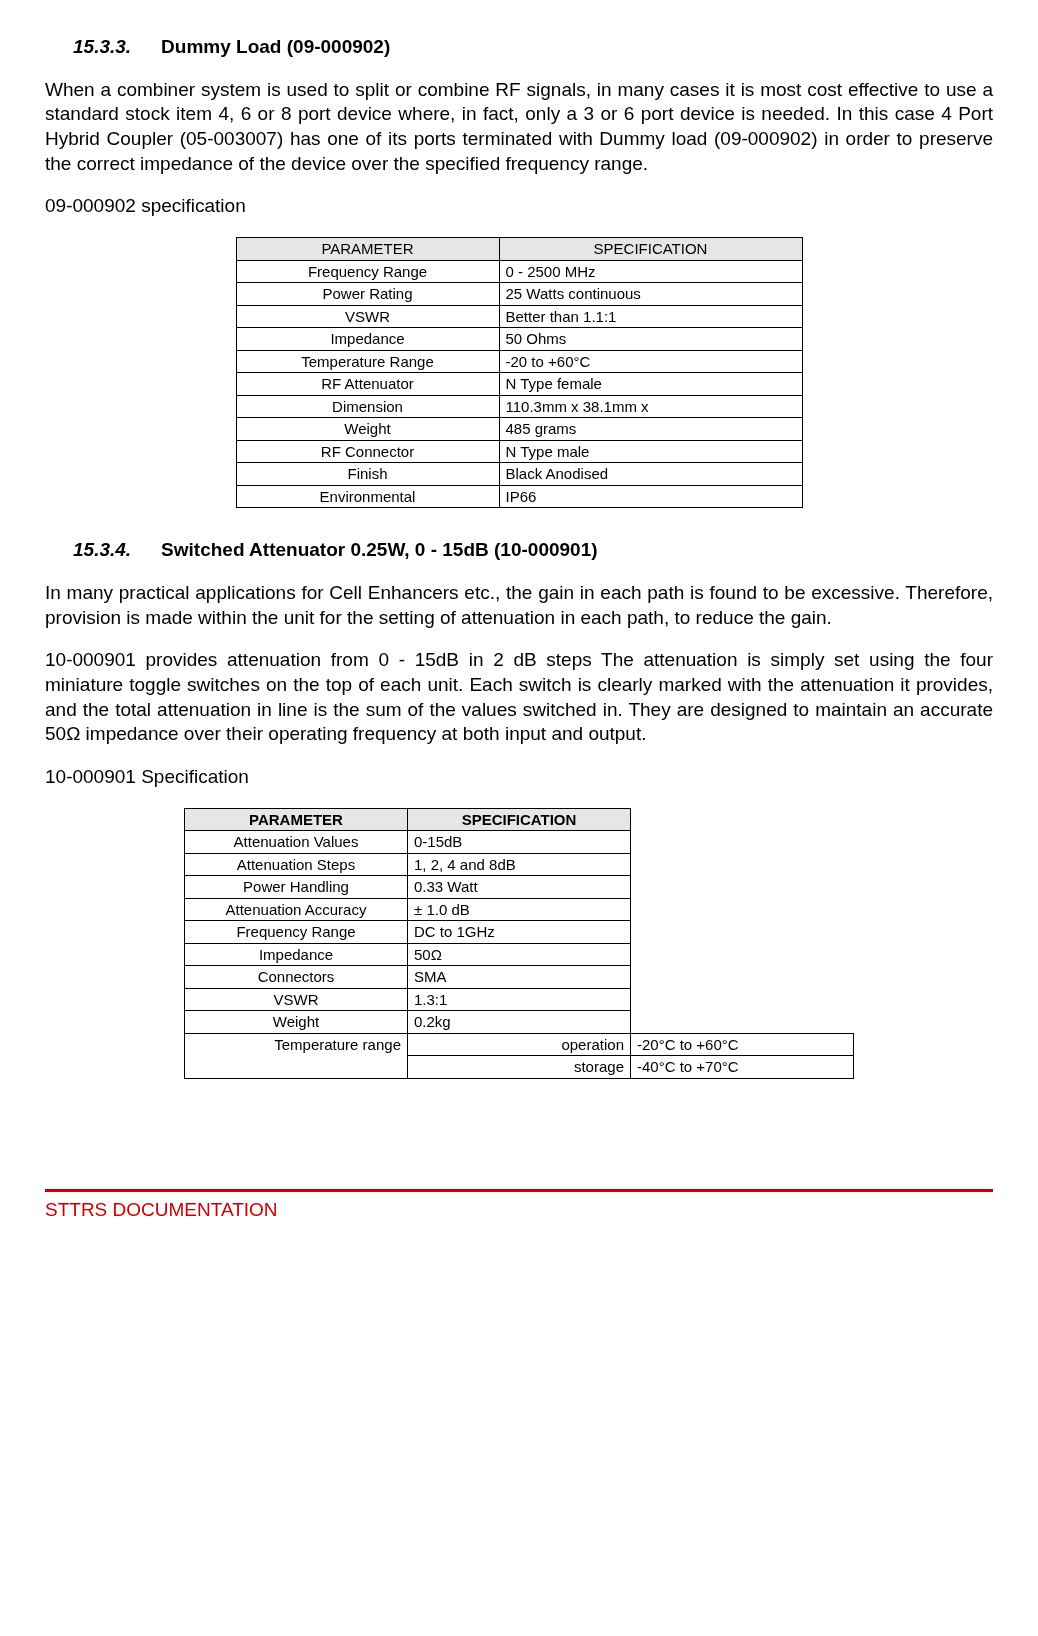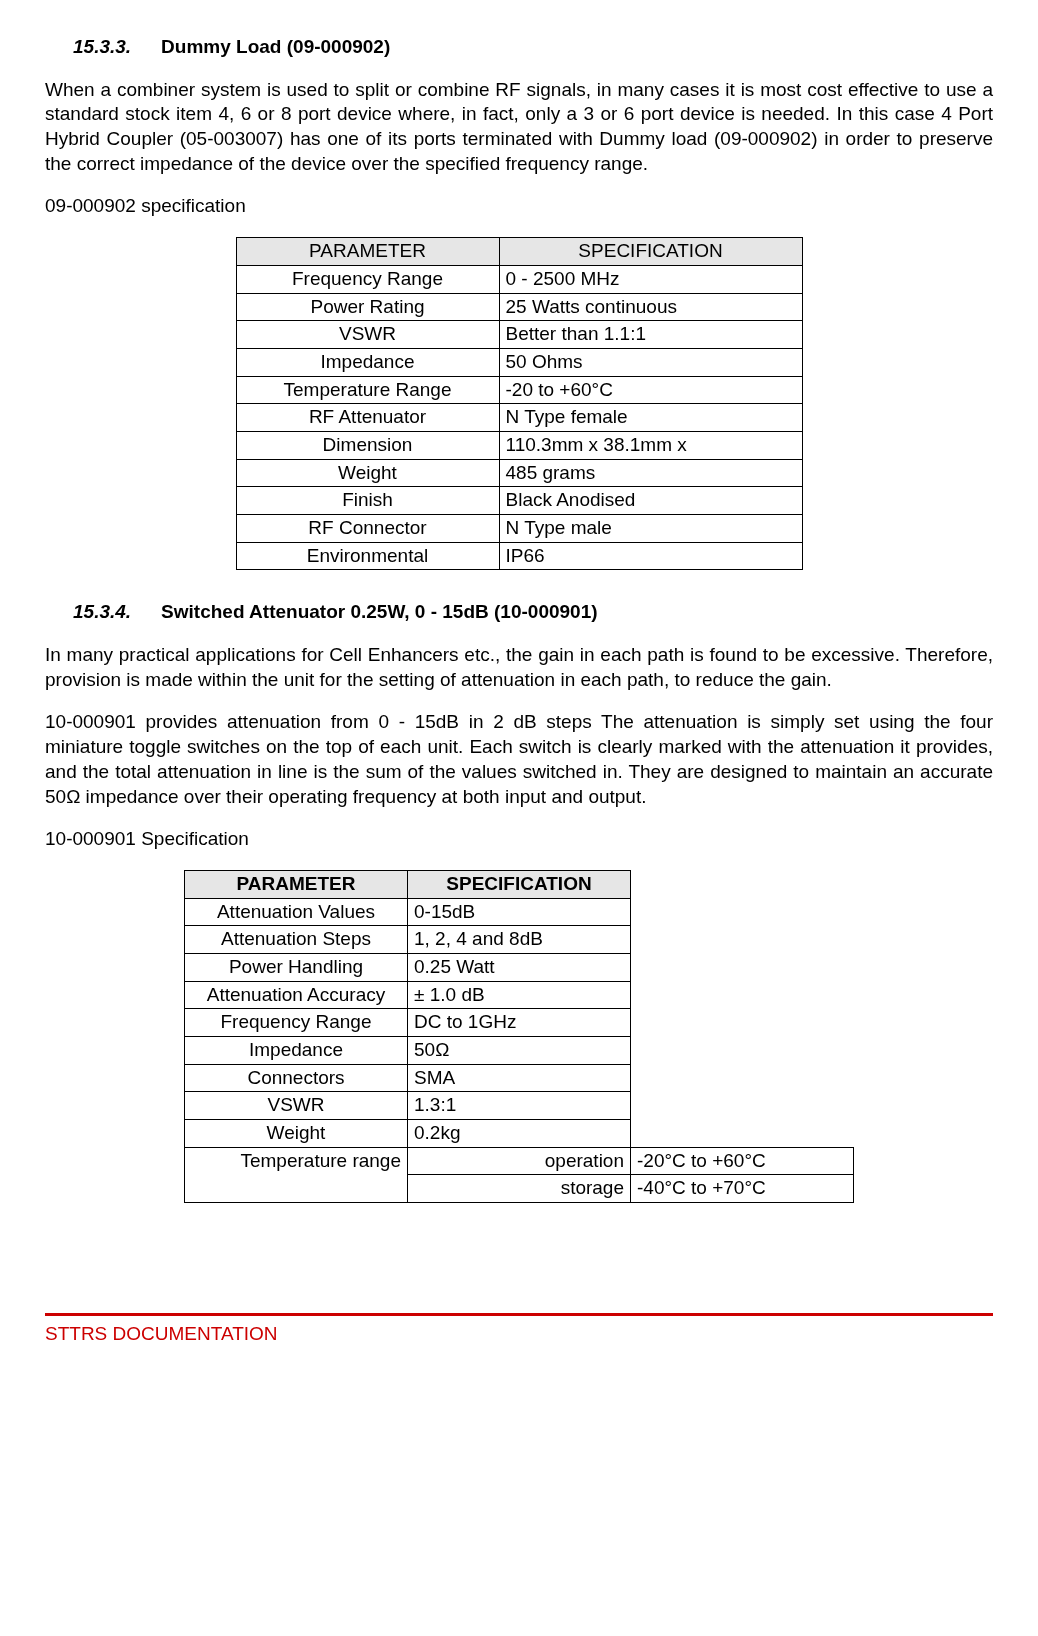--- a/index.html
+++ b/index.html
@@ -25,21 +25,21 @@
   p.body {
     text-align: justify;
     margin: 0 0 18px 0;
   }
   p.label {
     margin: 0 0 18px 0;
   }
   table.spec {
     border-collapse: collapse;
     margin: 0 auto 30px auto;
-    font-size: 19px;
+    font-size: 15px;
   }
   table.spec td, table.spec th {
     border: 1px solid #000;
     padding: 1px 6px;
     vertical-align: top;
   }
   table.spec th {
     background: #e6e6e6;
     font-weight: normal;
     text-align: center;
@@ -123,26 +123,26 @@
       </tr>
       <tr>
         <td class="param">Dimension</td>
         <td class="val">110.3mm x 38.1mm x</td>
       </tr>
       <tr>
         <td class="param">Weight</td>
         <td class="val">485 grams</td>
       </tr>
       <tr>
+        <td class="param">RF Connector</td>
+        <td class="val">N Type male</td>
+      </tr>
+      <tr>
         <td class="param">Finish</td>
         <td class="val">Black Anodised</td>
-      </tr>
-      <tr>
-        <td class="param">RF Connector</td>
-        <td class="val">N Type male</td>
       </tr>
       <tr>
         <td class="param">Environmental</td>
         <td class="val">IP66</td>
       </tr>
     </tbody>
 </table>
 
 <div class="section-heading">
   <span class="num">15.3.4.</span><span>Switched Attenuator 0.25W, 0 - 15dB (10-000901)</span>
@@ -163,21 +163,21 @@
       <tr>
         <td class="param">Attenuation Values</td>
         <td class="val">0-15dB</td>
       </tr>
       <tr>
         <td class="param">Attenuation Steps</td>
         <td class="val">1, 2, 4 and 8dB</td>
       </tr>
       <tr>
         <td class="param">Power Handling</td>
-        <td class="val">0.25 Watt</td>
+        <td class="val">0.33 Watt</td>
       </tr>
       <tr>
         <td class="param">Attenuation Accuracy</td>
         <td class="val">± 1.0 dB</td>
       </tr>
       <tr>
         <td class="param">Frequency Range</td>
         <td class="val">DC to 1GHz</td>
       </tr>
       <tr>

